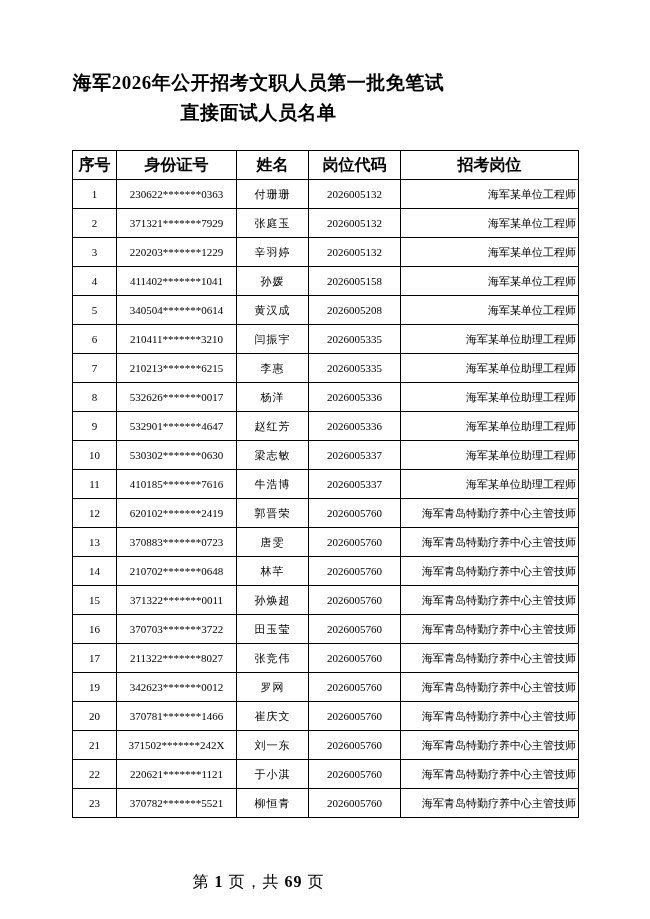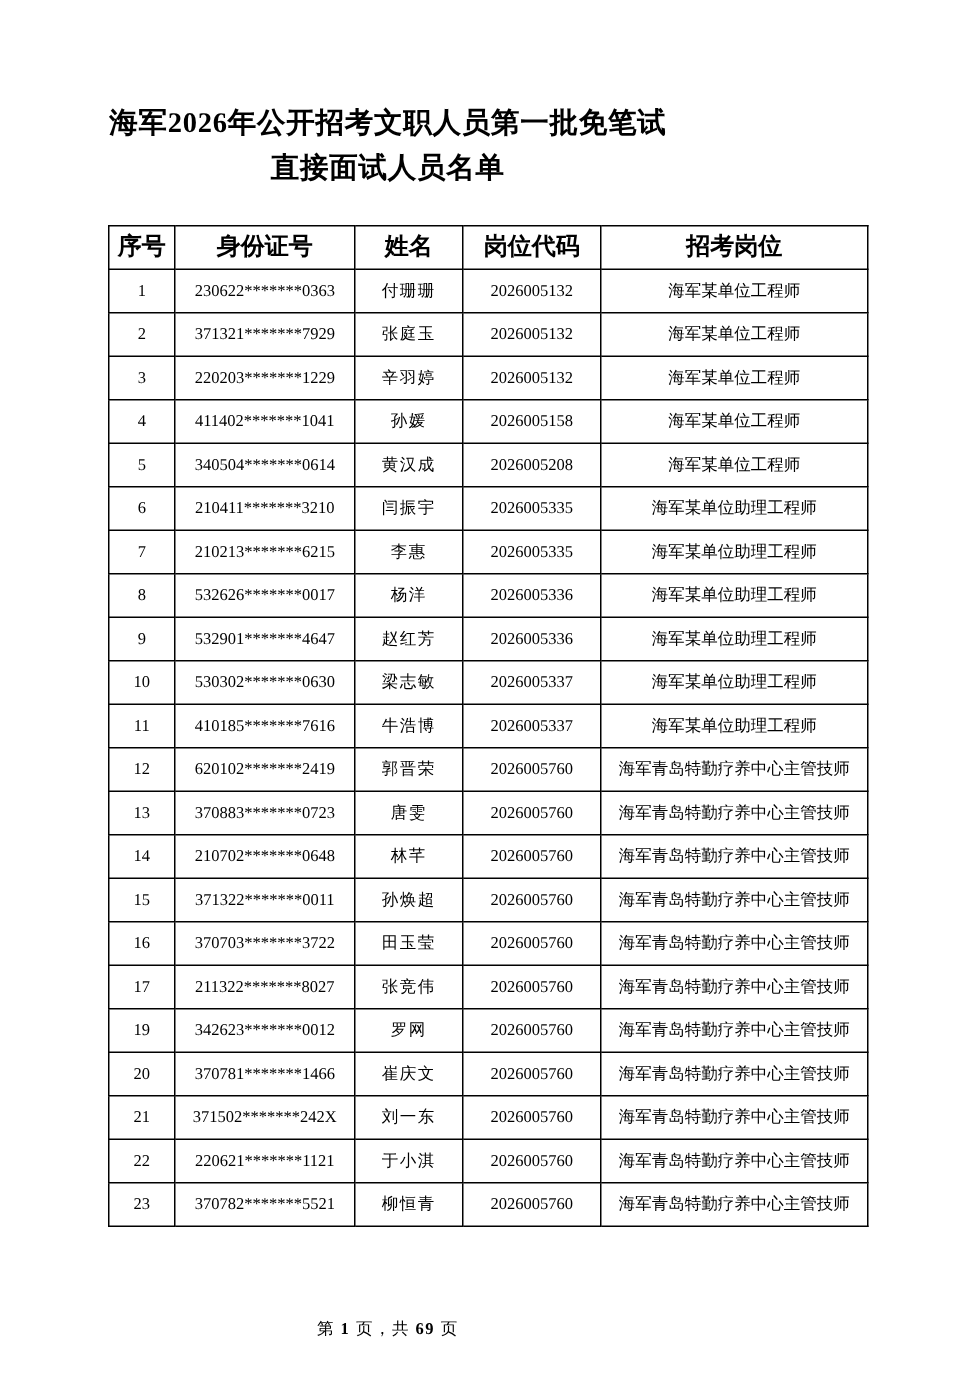--- a/index.html
+++ b/index.html
@@ -57,29 +57,29 @@
   col.c-idx { width: 44px; }
   col.c-id { width: 120px; }
   col.c-name { width: 72px; }
   col.c-code { width: 92px; }
   col.c-post { width: 178px; }
 
   td.idx { text-align: center; }
   td.id { text-align: center; letter-spacing: 0px; }
   td.name { text-align: center; letter-spacing: 1px; }
   td.code { text-align: center; }
-  td.post { text-align: center; padding-left: 5px; }
+  td.post { text-align: right; padding-left: 5px; }
 
   .footer {
     position: absolute;
     left: 0;
     right: 0;
     bottom: 26px;
     text-align: center;
-    font-size: 11px;
+    font-size: 16px;
     letter-spacing: 1px;
   }
   .footer .pg { font-weight: bold; }
 </style>
 </head>
 <body>
 
 <div class="page">
 
   <div class="doc-title">

